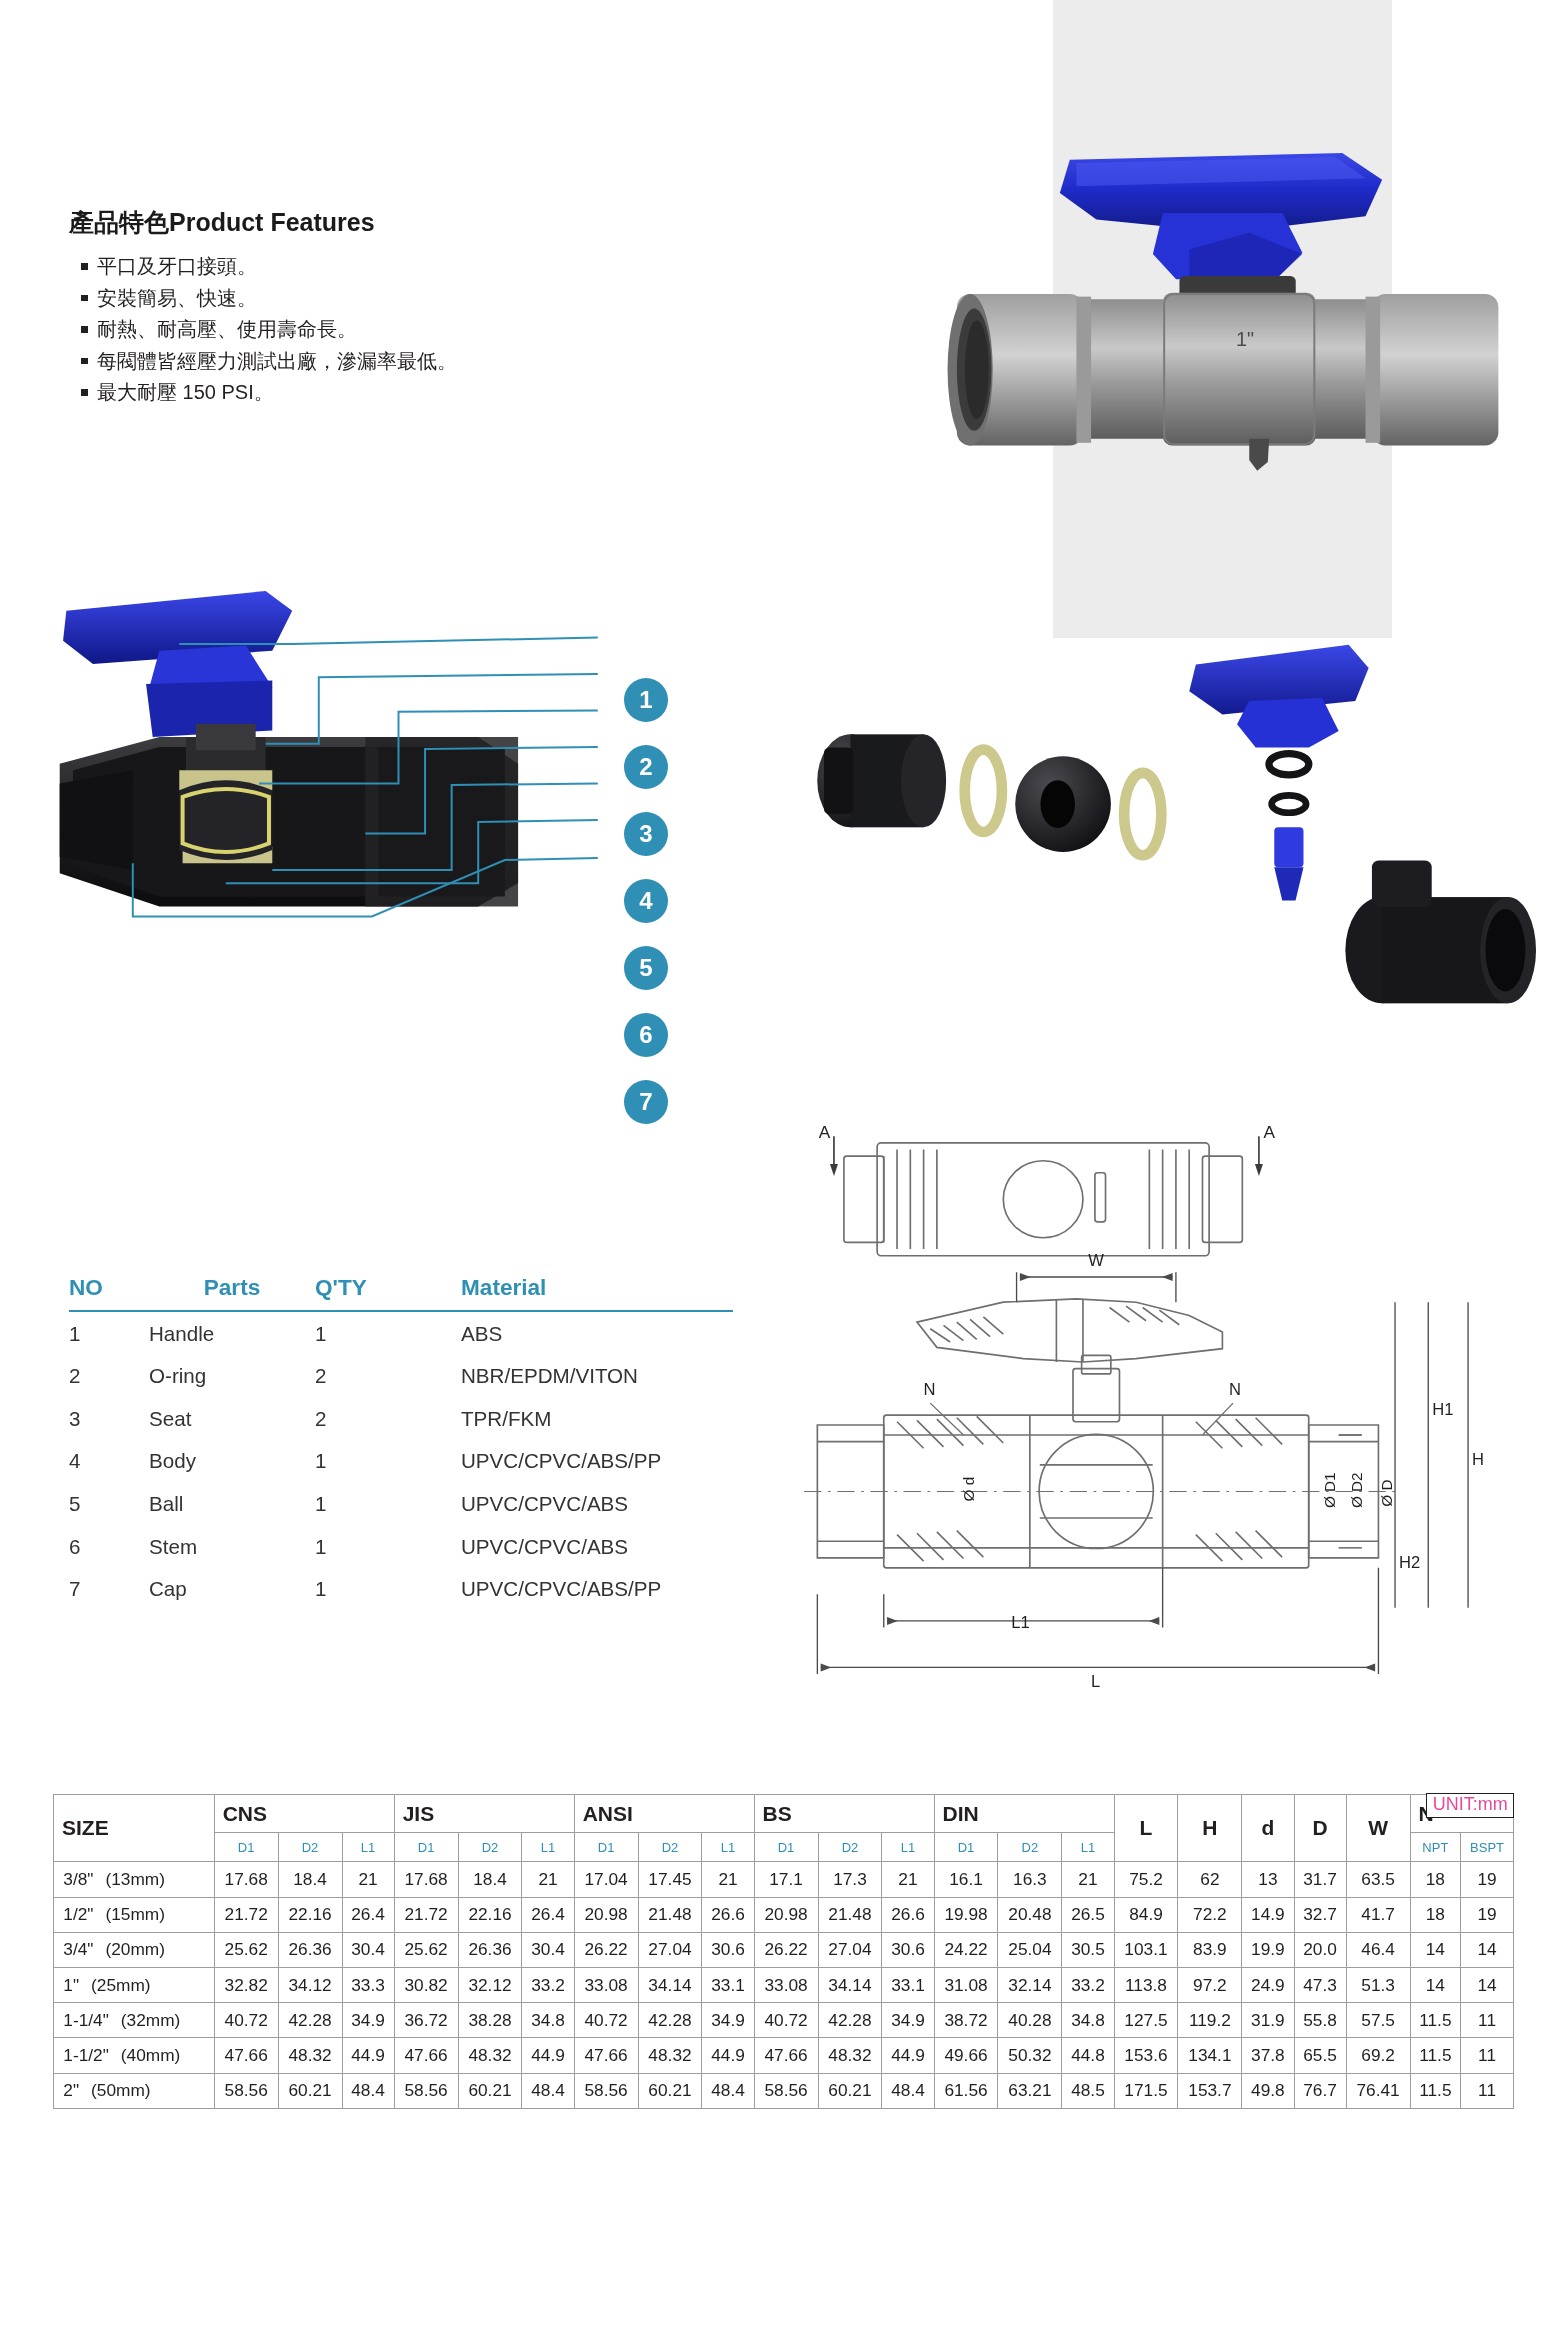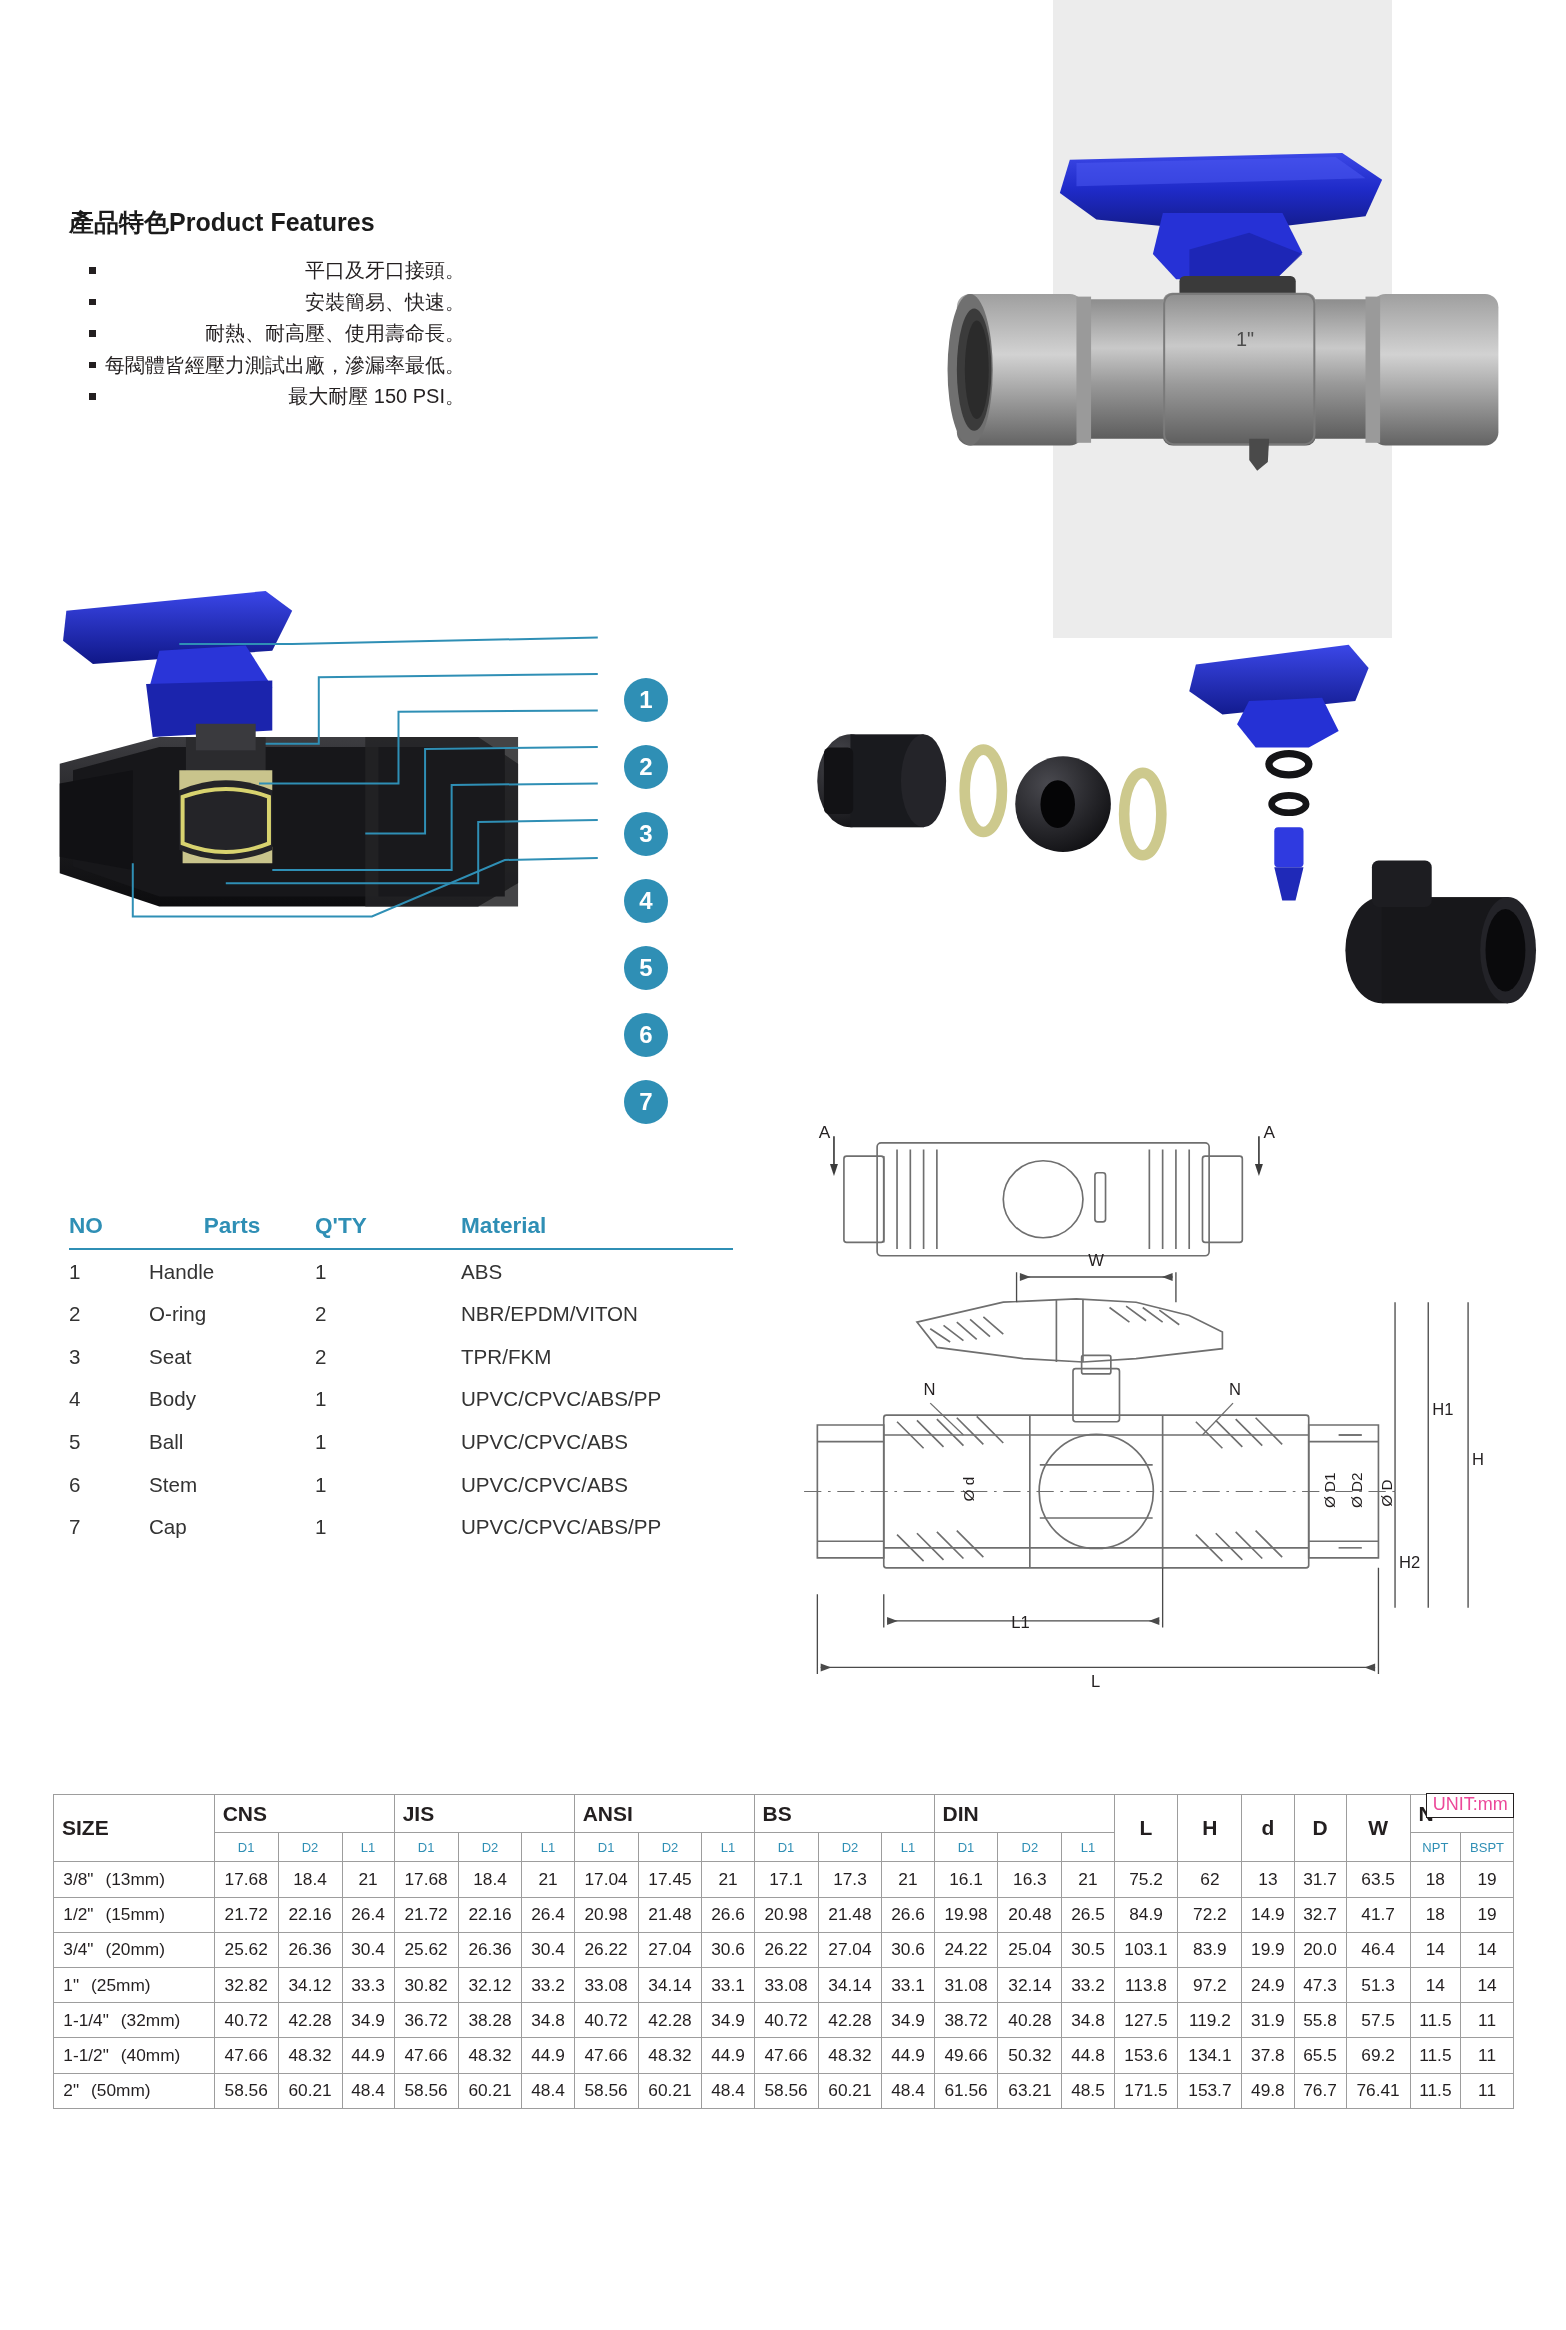--- a/index.html
+++ b/index.html
@@ -12,21 +12,21 @@
     position: relative;
     overflow: hidden;
   }
   .page { position:relative; width:1566px; height:2278px; }
 
   
   .features { position:absolute; left:69px; top:206px; width:412px; }
   .features h2 { font-size:25px; margin:0 0 12px 0; font-weight:bold; color:#1b1b1b; }
   .features h2 .cn { color:#1b1b1b; }
   .features h2 .en { font-weight:bold; }
-  .features ul { list-style:none; margin:16px; padding:0;text-align:right; }
+  .features ul { list-style:none; margin:8px; padding:0; }
   .features li { font-size:20px; line-height:1.58; color:#231f20; position:relative; padding-left:20px; }
   .features li:before {
     content:""; position:absolute; left:4px; top:12px;
     width:6.6px; height:6.6px; background:#231f20;
   }
 
   
   .photo-bg {
     position:absolute; left:1053px; top:0px; width:339px; height:638px;
     background:#ececec;
@@ -39,21 +39,21 @@
   
   .callouts { position:absolute; left:624px; top:678px; width:80px; }
   .callout-num {
     width:44px; height:44px; border-radius:50%;
     background:#2f8fb5; color:#fff; font-size:24px; font-weight:bold;
     display:flex; align-items:center; justify-content:center;
     margin-bottom:23px;
   }
 
   
-  .parts { position:absolute; left:69px; top:1213px; width:664px; }
+  .parts { position:absolute; left:69px; top:1275px; width:664px; }
   .parts table { border-collapse:collapse; width:100%; }
   .parts th {
     text-align:left; font-size:22.6px; color:#2f8fb5; font-weight:bold;
     padding:0 0 9.3px 0;
   }
   .parts thead tr { border-bottom:2.7px solid #2f8fb5; }
   .parts td { font-size:20.6px; color:#333; padding:9.3px 0 9.3px 0; font-weight:300; }
   .parts .c-no { width:80px; }
   .parts .c-part { width:166px;text-align:center; }
   .parts .c-qty { width:146px; }

